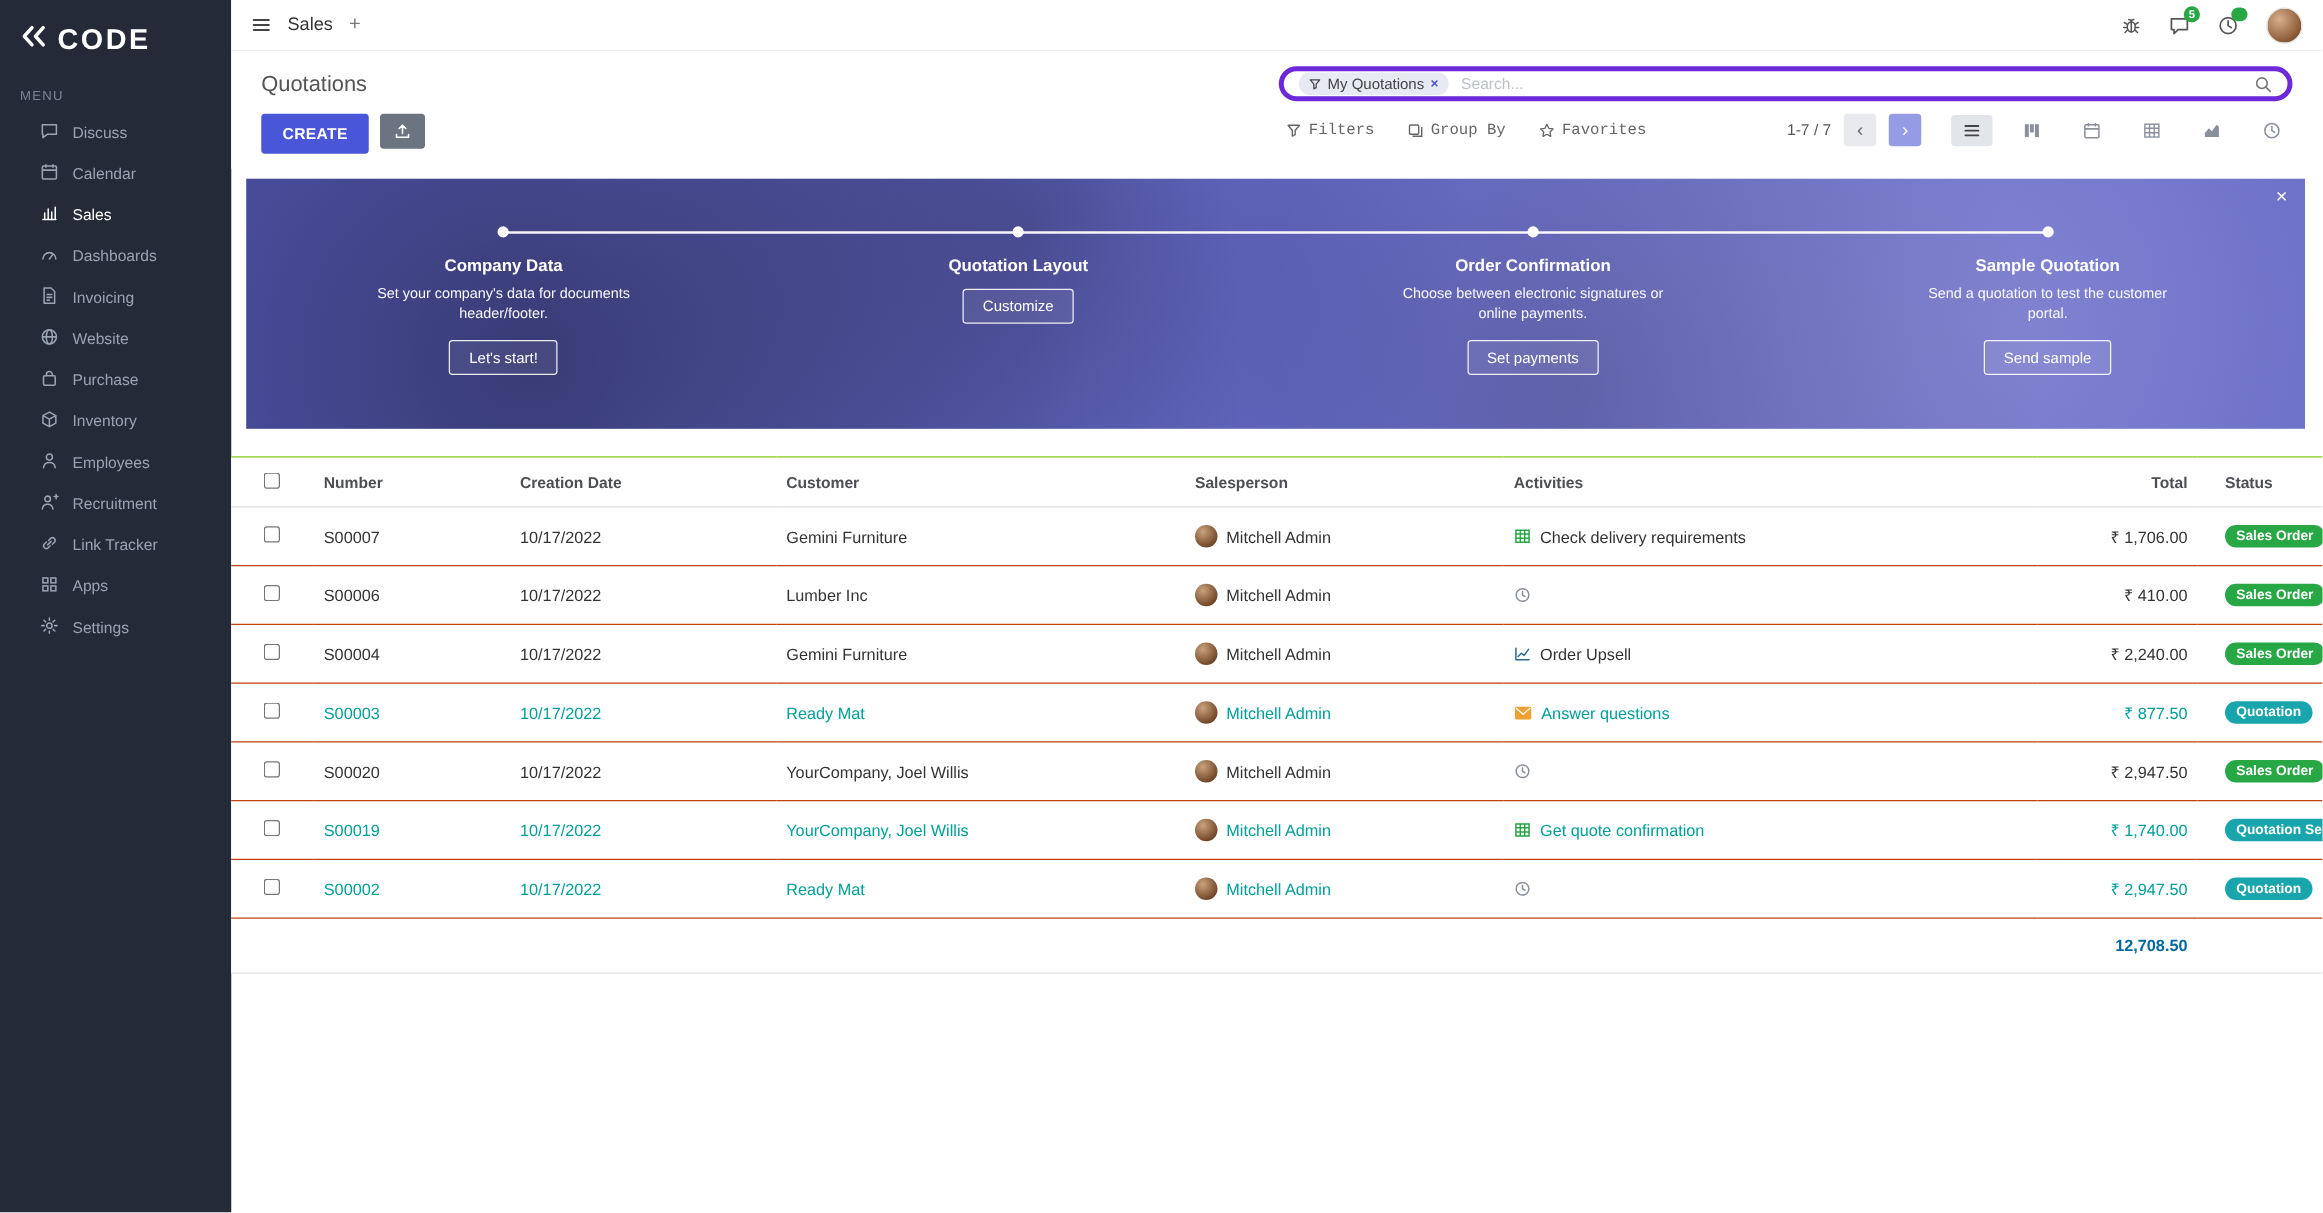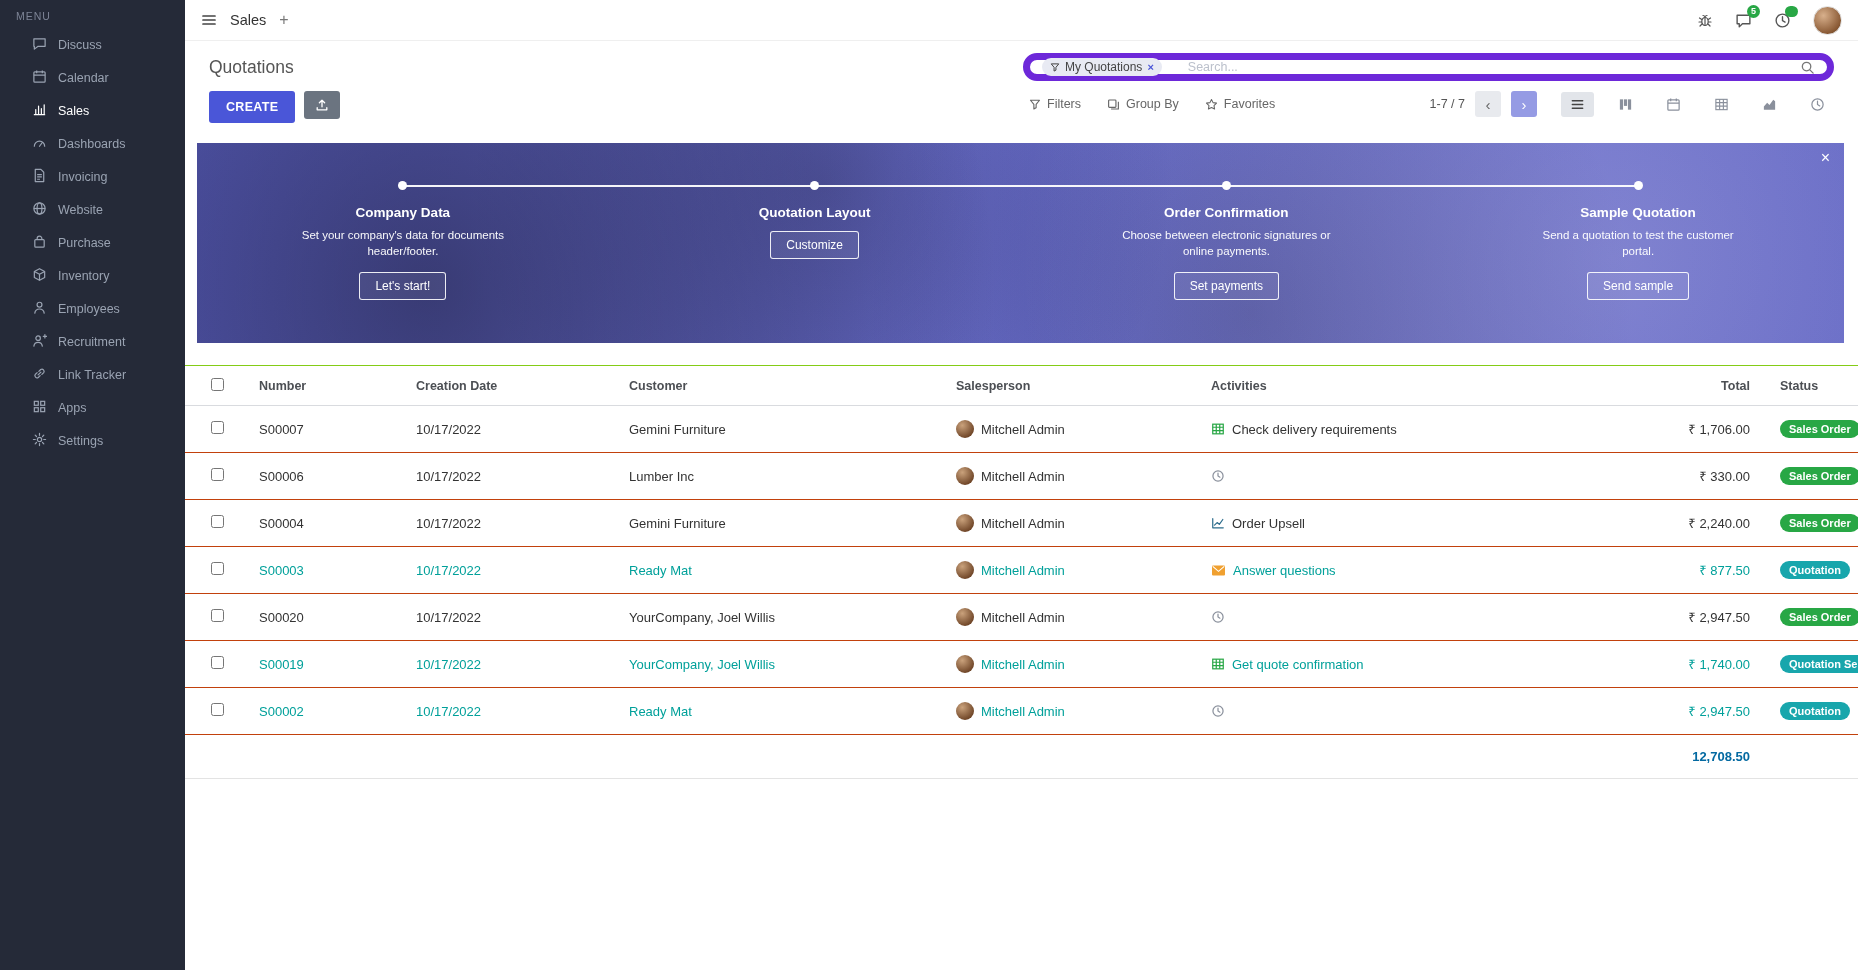--- a/index.html
+++ b/index.html
@@ -30,39 +30,39 @@
   .tb-badge{position:absolute;top:-7px;right:-8px;background:#28a745;color:#fff;font-size:9px;
             border-radius:8px;padding:1px 4px;line-height:1.25;font-weight:bold}
   .tb-dot{position:absolute;top:-6px;right:-7px;width:13px;height:11px;background:#28a745;border-radius:6px}
   .tb-avatar{width:27px;height:27px;border-radius:50%;cursor:pointer;border:1px solid #e2e2e2;
              background:radial-gradient(circle at 35% 32%,#d8b08c,#8a5a35 70%,#5e3a1e)}
 
   
   .cp{padding:10px 24px 0 24px;background:#fff}
   .cp-row1{display:flex;align-items:center;height:32px}
   .cp-title{font-size:17.5px;color:#555;font-weight:400}
-  .cp-search{margin-left:auto;width:811px;height:28px;border:7px solid #6d28d9;border-radius:14px;
-             display:flex;align-items:center;padding:0 12px;gap:24px;background:#fff;box-sizing:border-box}
+  .cp-search{margin-left:auto;width:811px;height:28px;border:4px solid #6d28d9;border-radius:14px;
+             display:flex;align-items:center;padding:0 12px;gap:8px;background:#fff;box-sizing:border-box}
   .chip{display:flex;align-items:center;gap:5px;background:#e8eaf3;border-radius:10px;
         padding:2px 8px;font-size:12px;color:#444;white-space:nowrap;cursor:pointer}
   .chip-x{color:#4a56d8;font-size:11px;font-weight:bold;cursor:pointer}
   .cp-search input{border:none;outline:none;flex:1;font-size:12.5px;color:#ef4444;background:transparent}
   .cp-search input::placeholder{color:#bcc1cc}
   .search-ic{color:#777;display:flex;cursor:pointer}
 
   .cp-row2{display:flex;align-items:flex-start;margin-top:8px;padding-bottom:12px}
   .btn-create{background:#4a56d8;color:#fff;border:none;border-radius:3px;padding:9px 17px;
               font-size:12.5px;font-weight:bold;letter-spacing:.3px;cursor:pointer;
               font-family:"Liberation Sans",sans-serif}
   .btn-export{background:#6b7480;color:#fff;border:none;border-radius:3px;padding:7px 11px;
               margin-left:9px;cursor:pointer;display:flex;align-items:center}
   .cp-row2-right{margin-left:auto;width:811px;display:flex;align-items:center;box-sizing:border-box;padding-left:6px}
   .cp-btn{display:flex;align-items:center;gap:6px;font-size:12.5px;color:#666;
           padding:6px 0;margin-right:26px;cursor:pointer;white-space:nowrap;background:none;border:none;
-          font-family:Liberation Sans, sans-serif}
+          font-family:Liberation Mono, monospace}
   .pager{margin-left:auto;display:flex;align-items:center;gap:10px;font-size:12.5px;color:#555}
   .pg-btn{width:26px;height:26px;display:flex;align-items:center;justify-content:center;border:none;
           border-radius:3px;background:#e8eaee;color:#666;cursor:pointer;font-size:15px;line-height:1}
   .pg-btn.next{background:#959be4;color:#fff}
   .view-switcher{display:flex;align-items:center;gap:15px;margin-left:24px}
   .vs-btn{padding:5px 9px;border-radius:3px;color:#8a909c;cursor:pointer;display:flex}
   .vs-btn.active{background:#e2e5ea;color:#444}
 
   
   .banner{position:relative;margin:8px 14px 0 12px;height:200px;color:#fff;overflow:hidden;
@@ -109,20 +109,29 @@
   .ic-gray{color:#8a909c;display:flex}
   .ic-chart{color:#2c6c8c;display:flex}
   .ic-env{display:flex}
 </style>
 </head>
 <body>
 
 <div class="app">
 
   <div class="sidebar">
+    <div class="s-logo">
+      <span>
+        <svg width="22" height="22" viewBox="0 0 16 16" fill="none" stroke="currentColor" stroke-width="2" stroke-linecap="round" stroke-linejoin="round">
+            <path d="M7 3L2.5 8 7 13"></path>
+            <path d="M13.5 3L9 8l4.5 5"></path>
+          </svg>
+      </span>
+      <span class="logo-text">CODE</span>
+    </div>
     <div class="s-menu-label">MENU</div>
 
     <div class="s-item">
       <span><svg width="15" height="15" viewBox="0 0 16 16" fill="none" stroke="currentColor" stroke-width="1.3" stroke-linejoin="round">
             <path d="M2 3h12v8H6.5L2.5 14v-3H2z"></path>
           </svg></span>
       <span>Discuss</span>
     </div>
     <div class="s-item">
       <span><svg width="15" height="15" viewBox="0 0 16 16" fill="none" stroke="currentColor" stroke-width="1.3">
@@ -435,21 +444,21 @@
                 <div class="act-cell">
                   <span class="ic-gray">
                     <svg width="14" height="14" viewBox="0 0 16 16" fill="none" stroke="currentColor" stroke-width="1.4" stroke-linecap="round">
                       <circle cx="8" cy="8" r="5.8"></circle>
                       <path d="M8 4.8V8l2.2 1.4"></path>
                     </svg>
                   </span>
                   <span></span>
                 </div>
               </td>
-            <td class="c-total">₹ 330.00</td>
+            <td class="c-total">₹ 410.00</td>
             <td class="c-status"><span class="badge b-success">Sales Order</span></td>
           </tr>
 
           <tr>
             <td class="c-check"><input type="checkbox" style=""></td>
             <td>S00004</td>
             <td>10/17/2022</td>
             <td>Gemini Furniture</td>
             <td><span class="mini-avatar"></span><span>Mitchell Admin</span></td>
             <td>

